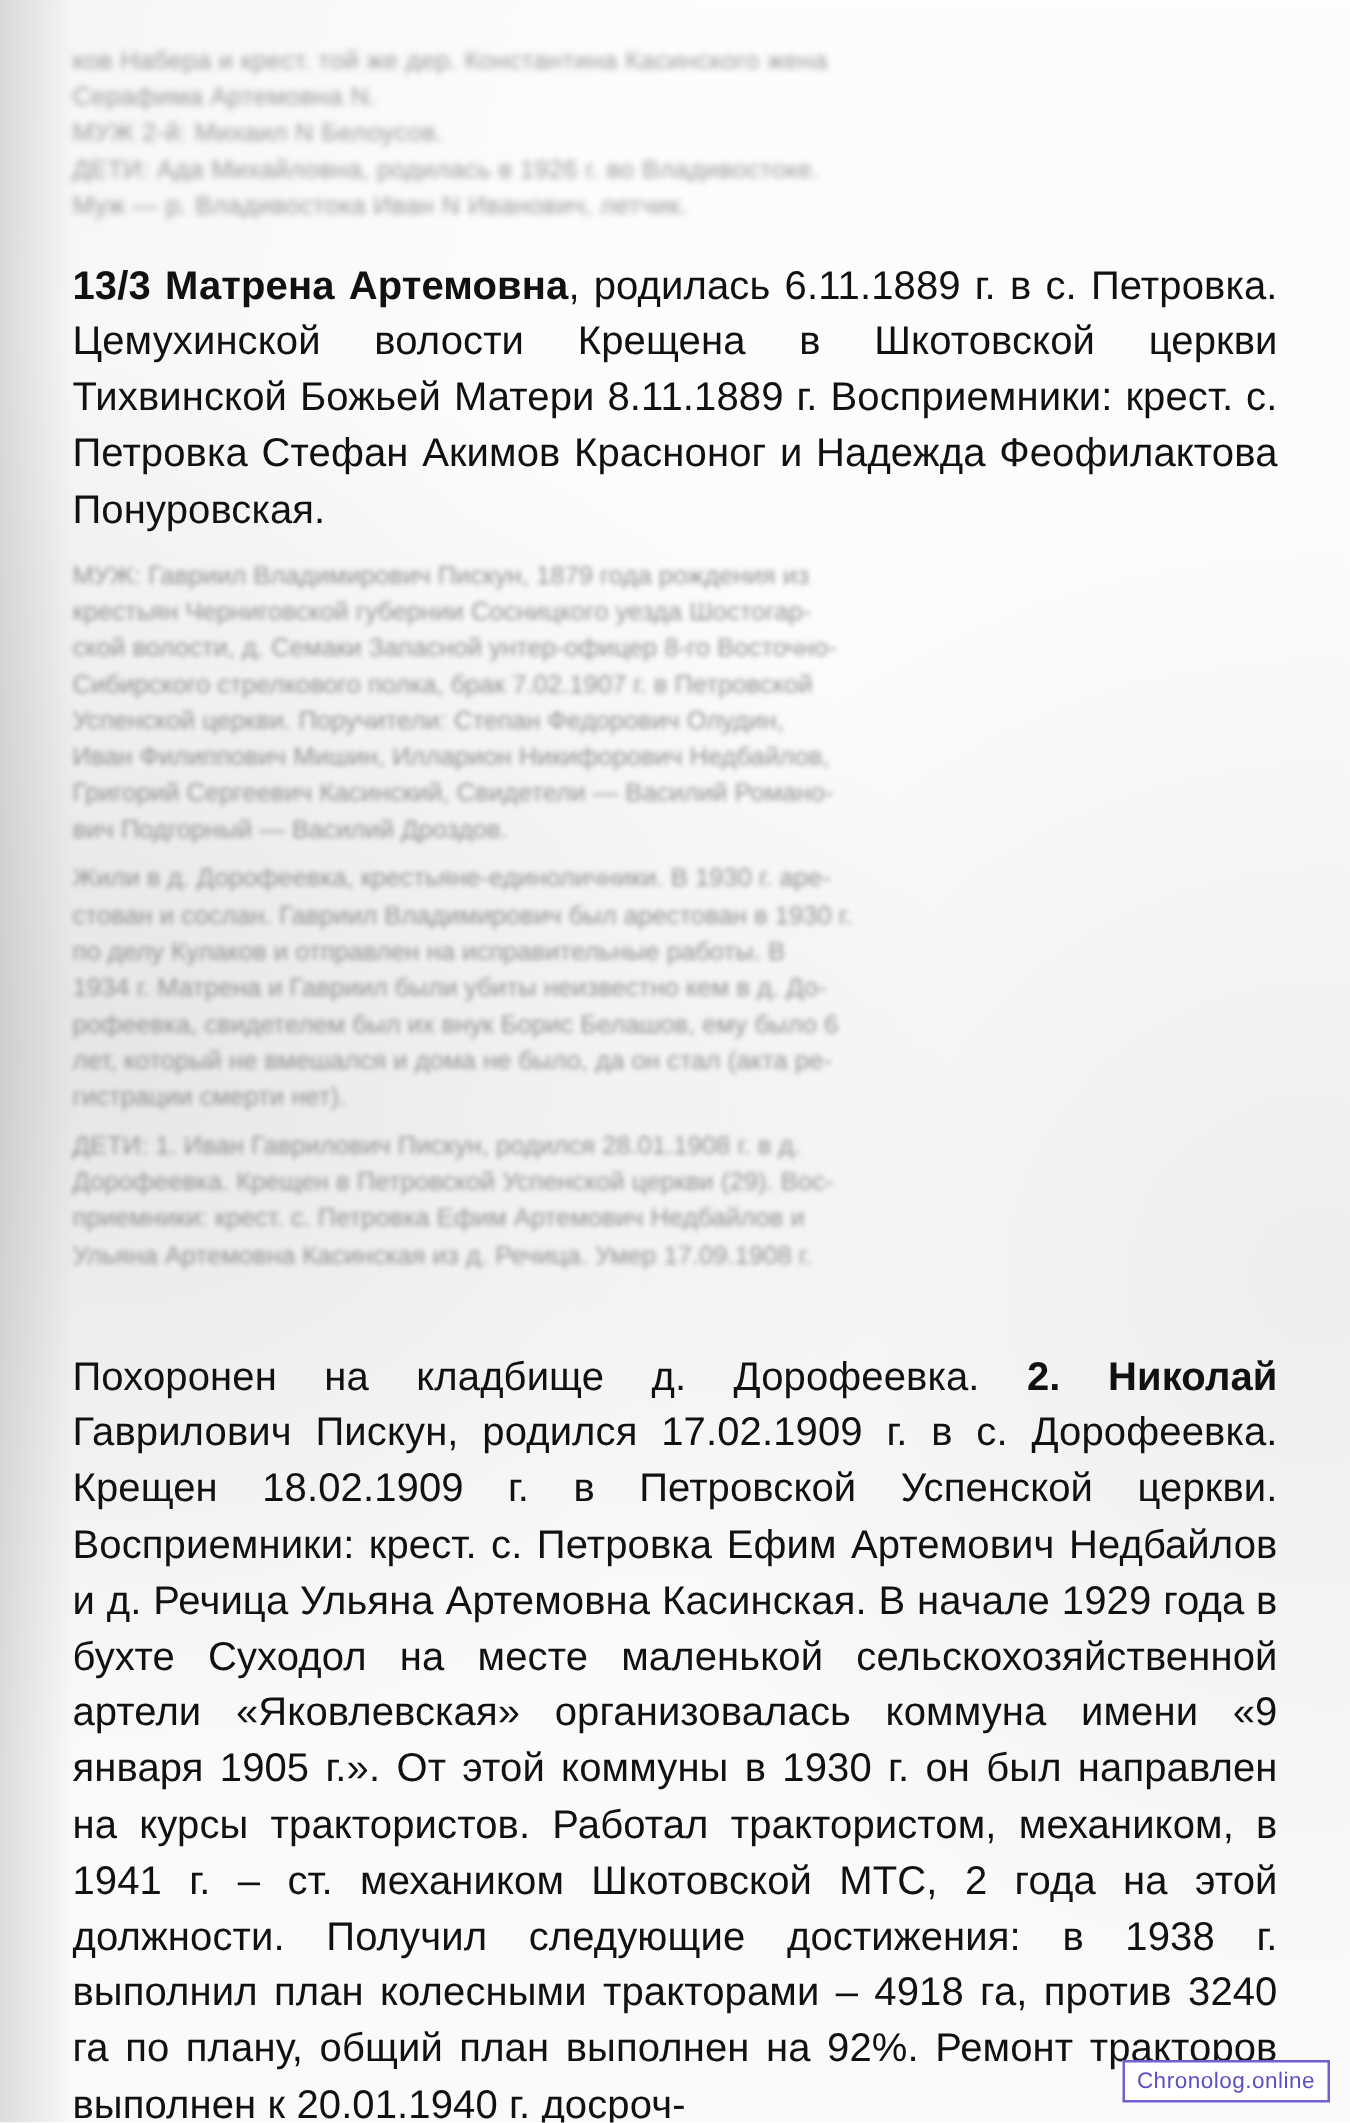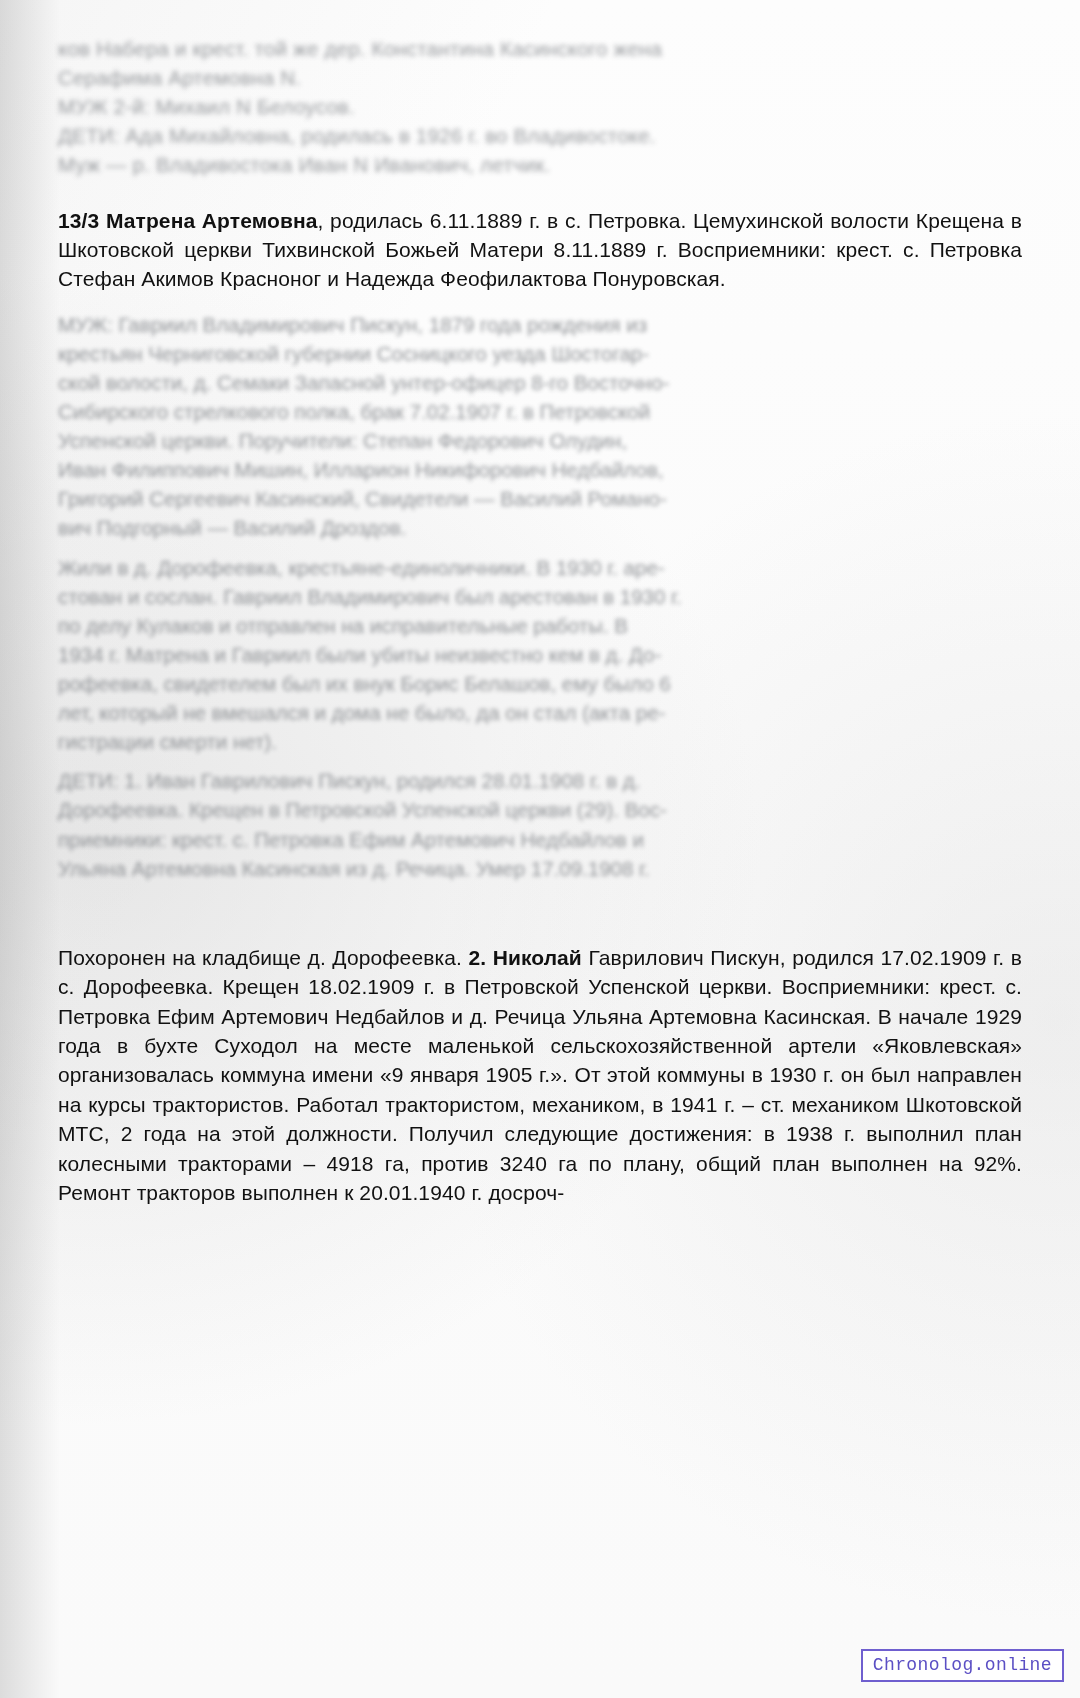--- a/index.html
+++ b/index.html
@@ -58,21 +58,21 @@
   }
   .blur-mid {
     filter: blur(2.2px);
     color: #8a8d91;
     opacity: 0.92;
     font-size: 20.5px;
   }
 
   
   .sharp {
-    font-size: 21px;
+    font-size: 32px;
     color: #111;
     line-height: 1.40;
     letter-spacing: 0.1px;
   }
   .sharp b, .bold { font-weight: bold; }
 
   .block-top { margin-bottom: 22px; }
   .block-sharp-1 { margin-top: 26px; margin-bottom: 16px; }
   .block-mid { margin-bottom: 10px; }
   .block-sharp-2 { margin-top: 32px; }
@@ -93,21 +93,21 @@
   .watermark {
     position: absolute;
     right: 16px;
     bottom: 16px;
     border: 2px solid #6f5fcf;
     background: #ffffff;
     color: #5b4fc4;
     font-size: 18px;
     letter-spacing: 0.4px;
     padding: 4px 10px 5px 10px;
-    font-family: Liberation Mono, monospace;
+    font-family: Liberation Sans, sans-serif;
   }
 
   
   .tone {
     position: absolute;
     left: 0; top: 0; right: 0; bottom: 0;
     pointer-events: none;
     background: linear-gradient(115deg, rgba(190,190,190,0.12) 0%, rgba(255,255,255,0) 30%);
   }
 </style>

